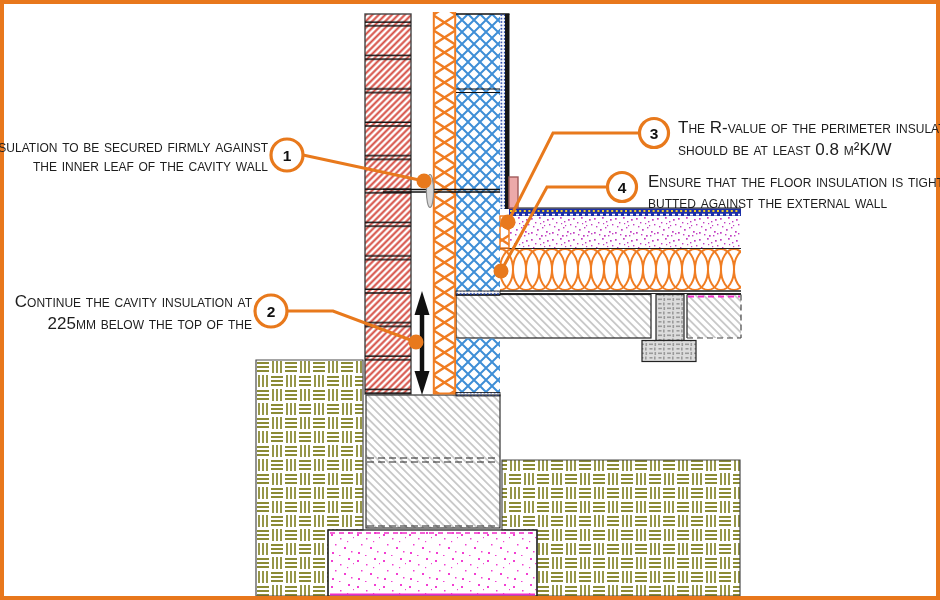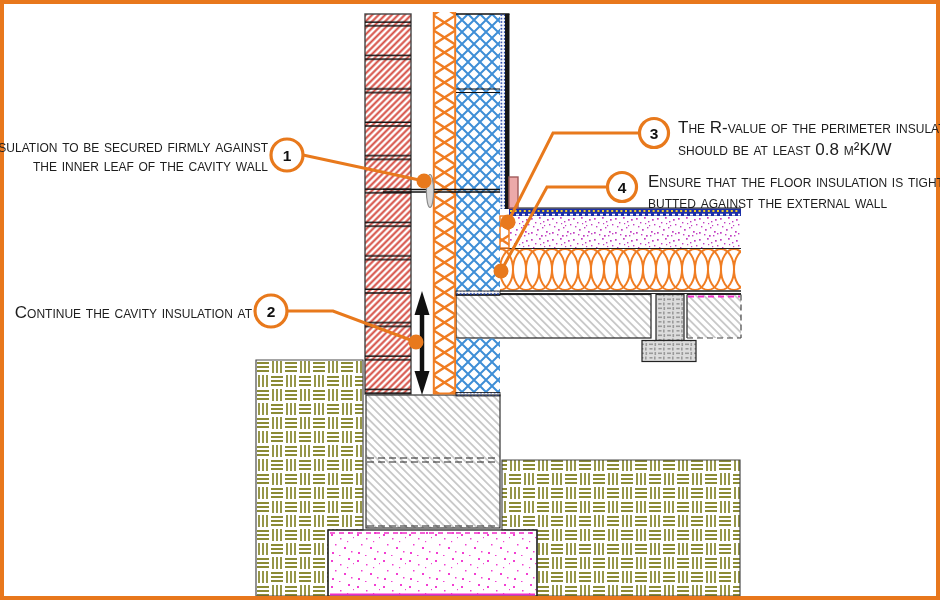--- a/index.html
+++ b/index.html
@@ -4,21 +4,21 @@
 <style>
   html,body{margin:0;padding:0;background:#888;}
   .canvas{position:relative;width:940px;height:600px;background:#ffffff;overflow:hidden;
           font-family:"Liberation Sans",sans-serif;}
   .drawing{position:absolute;left:0;top:0;}
   .callout-label{position:absolute;font-size:17px;font-variant:small-caps;color:#1d1d1d;}
   .callout-label .line{display:block;white-space:nowrap;}
   .align-right{text-align:right;}
   .align-left{text-align:left;}
   #label1{right:672px;top:137px;line-height:19px;}
-  #label2{right:688px;top:302px;line-height:22px;}
+  #label2{right:688px;top:291px;line-height:22px;}
   #label3{left:678px;top:117px;line-height:22px;}
   #label4{left:648px;top:171px;line-height:21px;}
   svg text{font-family:"Liberation Sans",sans-serif;font-weight:700;font-size:15.5px;fill:#111;text-anchor:middle;}
 </style>
 </head>
 <body>
 
 <div class="canvas">
 
   <svg class="drawing" width="940" height="600" viewBox="0 0 940 600">
@@ -208,20 +208,21 @@
 
     <rect x="0" y="0" width="940" height="600" fill="none" stroke="#E8771C" stroke-width="8"></rect>
   </svg>
 
   <div id="label1" class="callout-label align-right">
     <span class="line">Insulation to be secured firmly against</span>
     <span class="line">the inner leaf of the cavity wall</span>
   </div>
   <div id="label2" class="callout-label align-right">
     <span class="line">Continue the cavity insulation at</span>
+    <span class="line">225mm below the top of the</span>
   </div>
   <div id="label3" class="callout-label align-left">
     <span class="line">The R-value of the perimeter insulation</span>
     <span class="line">should be at least 0.8 m²K/W</span>
   </div>
   <div id="label4" class="callout-label align-left">
     <span class="line">Ensure that the floor insulation is tightly</span>
     <span class="line">butted against the external wall</span>
   </div>
 

